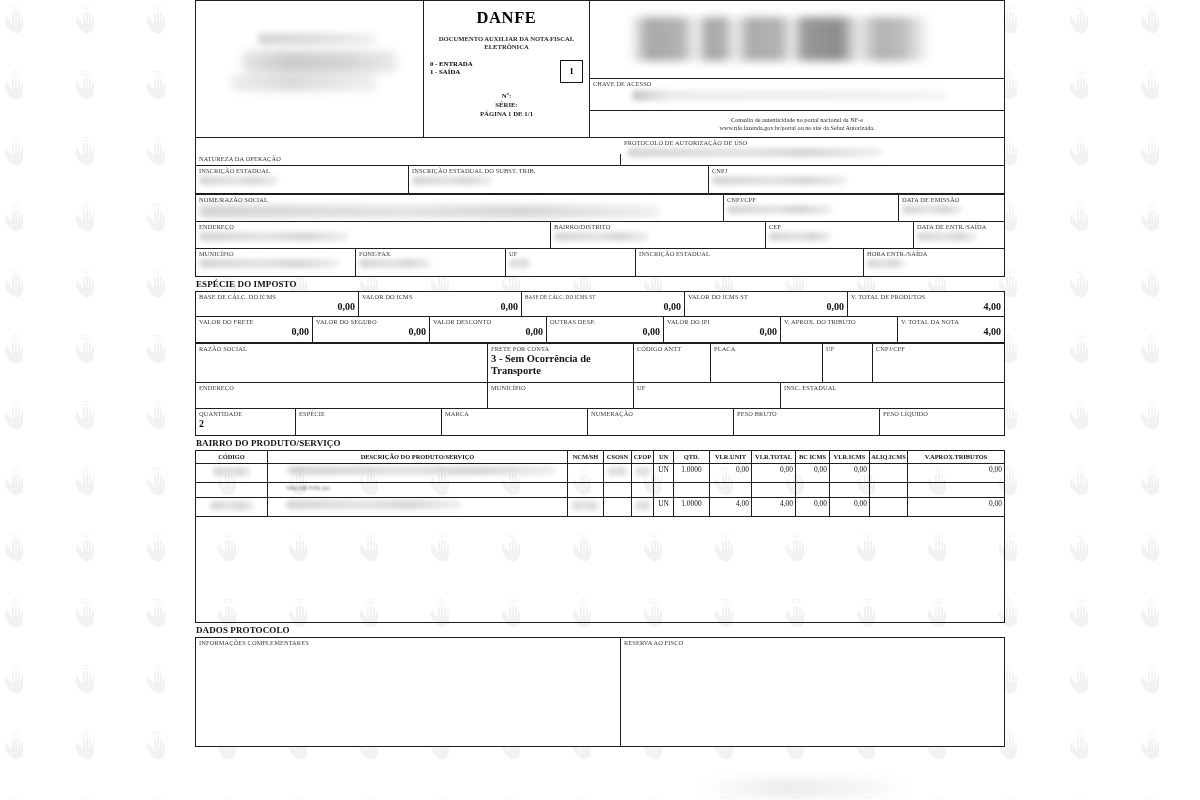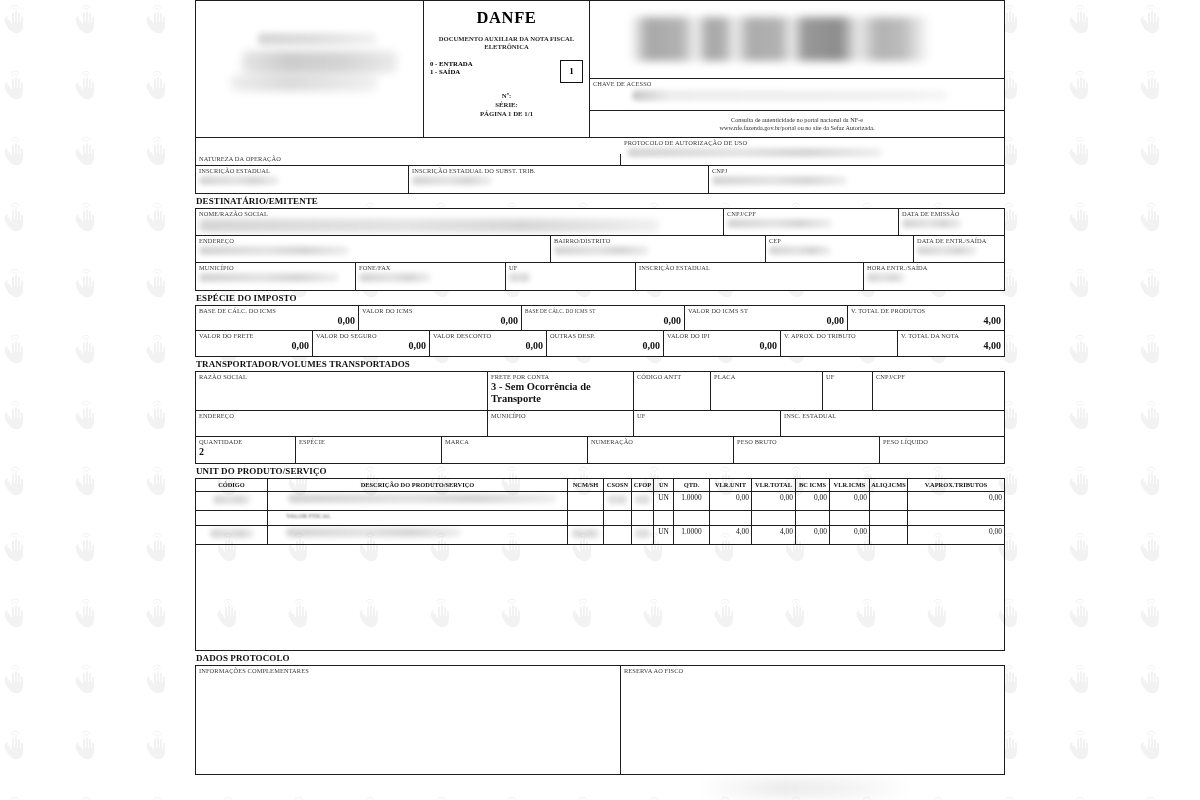--- a/index.html
+++ b/index.html
@@ -2240,21 +2240,20 @@
         <div class="lbl">INSCRIÇÃO ESTADUAL DO SUBST. TRIB.</div>
         <div class="redact" style="width:80px;"></div>
       </div>
       <div class="cell" style="flex:1;">
         <div class="lbl">CNPJ</div>
         <div class="redact" style="width:135px;"></div>
       </div>
     </div>
   </div>
 
-  <div class="section-title">DESTINATÁRIO/EMITENTE</div>
   <div class="blk">
     <div class="row rowline" style="height:27px;">
       <div class="cell" style="width:528px;">
         <div class="lbl">NOME/RAZÃO SOCIAL</div>
         <div class="redact tall" style="width:460px;"></div>
       </div>
       <div class="cell" style="width:175px;">
         <div class="lbl">CNPJ/CPF</div>
         <div class="redact" style="width:105px;"></div>
       </div>
@@ -2353,21 +2352,20 @@
         <div class="lbl">V. APROX. DO TRIBUTO</div>
         <div class="val r"></div>
       </div>
       <div class="cell" style="flex:1;">
         <div class="lbl">V. TOTAL DA NOTA</div>
         <div class="val r">4,00</div>
       </div>
     </div>
   </div>
 
-  <div class="section-title">TRANSPORTADOR/VOLUMES TRANSPORTADOS</div>
   <div class="blk">
     <div class="row rowline" style="height:39px;">
       <div class="cell" style="width:292px;">
         <div class="lbl">RAZÃO SOCIAL</div>
       </div>
       <div class="cell" style="width:146px;">
         <div class="lbl">FRETE POR CONTA</div>
         <div class="val" style="white-space:normal;font-size:10.5px;line-height:12px;">3 - Sem Ocorrência de Transporte</div>
       </div>
       <div class="cell" style="width:77px;">
@@ -2413,21 +2411,21 @@
       </div>
       <div class="cell" style="width:146px;">
         <div class="lbl">PESO BRUTO</div>
       </div>
       <div class="cell" style="flex:1;">
         <div class="lbl">PESO LÍQUIDO</div>
       </div>
     </div>
   </div>
 
-  <div class="section-title">UNIT DO PRODUTO/SERVIÇO</div>
+  <div class="section-title">BAIRRO DO PRODUTO/SERVIÇO</div>
   <table id="prod-table">
     <colgroup>
       <col style="width:72px">
         <col style="width:300px">
         <col style="width:36px">
       <col style="width:28px">
         <col style="width:22px">
         <col style="width:20px">
       <col style="width:36px">
         <col style="width:42px">

